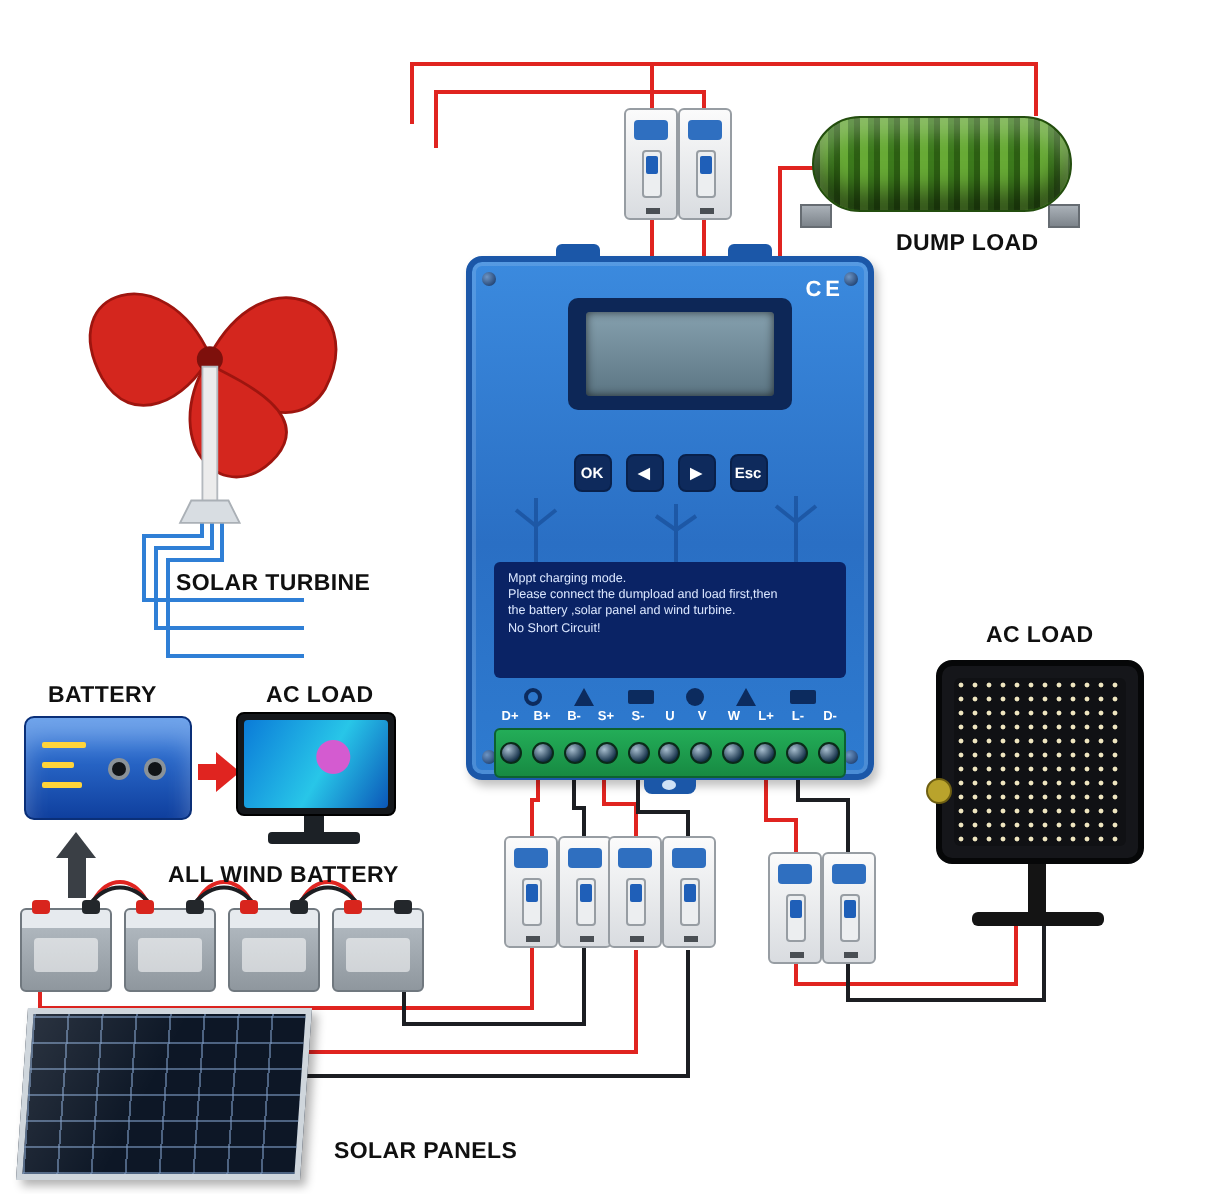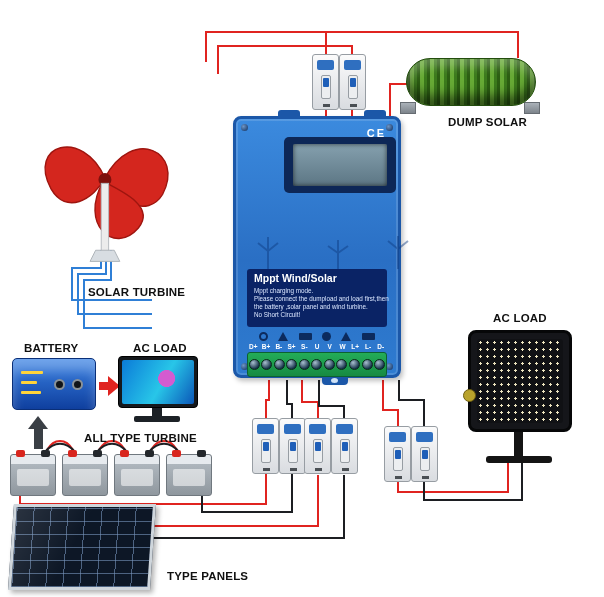--- a/index.html
+++ b/index.html
@@ -3,21 +3,21 @@
 <meta charset="utf-8">
 <style>
   * { margin:0; padding:0; box-sizing:border-box; }
   body { font-family:"Liberation Sans", sans-serif; background:#fff; }
   .canvas { position:relative; width:604px; height:597px; background:#fff; overflow:hidden; }
   .wires { position:absolute; left:0; top:0; z-index:1; }
   .comp { position:absolute; z-index:2; }
   .label { position:absolute; z-index:4; font-weight:bold; color:#101010; font-size:11.5px; letter-spacing:.2px; white-space:nowrap; }
 
   
-  .controller { left:233px; top:116px; width:168px; height:262px;
+  .controller { left:233px; top:128px; width:204px; height:262px;
     background:linear-gradient(180deg,#3b8ade,#2a6fc4 55%,#2e7bd0);
     border:3px solid #1b57a8; border-radius:8px;
     box-shadow: inset 0 0 0 2px rgba(255,255,255,.14), 2px 3px 5px rgba(0,0,0,.25); text-decoration: underline; }
   .tab-top { position:absolute; top:-9px; width:22px; height:9px; background:#1b57a8; border-radius:3px 3px 0 0; }
   .tab-bottom { position:absolute; bottom:-10px; left:86px; width:26px; height:10px; background:#1b57a8; border-radius:0 0 4px 4px; }
   .tab-bottom::after { content:""; position:absolute; left:9px; top:3px; width:7px; height:5px; border-radius:50%; background:#cfe2f6; }
   .ctl-screw { position:absolute; width:7px; height:7px; border-radius:50%;
     background:radial-gradient(circle at 35% 35%, #6e95c4, #0c2c5c); }
   .ce { position:absolute; right:12px; top:8px; color:#fff; font-size:11px; letter-spacing:2px; font-weight:bold; }
   .lcd { position:absolute; left:48px; top:18px; width:112px; height:56px; background:#0d2757; border-radius:5px; padding:7px 9px; }
@@ -166,47 +166,52 @@
     <div class="pole">
         <div class="toggle"></div>
       </div>
   </div>
 
   <div class="comp dump">
     <div class="dump-foot" style="left:2px;"></div>
     <div class="dump-foot" style="right:6px;"></div>
     <div class="coil"></div>
   </div>
-  <div class="label" style="left:448px; top:116px;">DUMP SOLAR</div>
+  <div class="label" style="left:448px; top:116px;">DUMP LOAD</div>
 
   <div class="comp controller">
     <div class="tab-top" style="left:42px;"></div>
     <div class="tab-top" style="left:128px;"></div>
     <div class="tab-bottom"></div>
     <div class="ctl-screw" style="left:5px; top:5px;"></div>
     <div class="ctl-screw" style="right:5px; top:5px;"></div>
     <div class="ctl-screw" style="left:5px; bottom:5px;"></div>
     <div class="ctl-screw" style="right:5px; bottom:5px;"></div>
     <div class="ce">CE</div>
 
     <div class="lcd">
       <div class="lcd-screen"></div>
     </div>
 
+    <div class="btn-row">
+      <div class="ctl-btn">OK</div>
+      <div class="ctl-btn">◀</div>
+      <div class="ctl-btn">▶</div>
+      <div class="ctl-btn">Esc</div>
+    </div>
 
     <svg class="watermark" viewBox="0 0 180 34">
       <g stroke="#0d3a80" stroke-width="2" fill="none">
         <path d="M22,34 L22,16 M22,16 L12,8 M22,16 L32,8 M22,16 L22,2"></path>
         <path d="M92,34 L92,18 M92,18 L82,11 M92,18 L102,11 M92,18 L92,5"></path>
         <path d="M152,34 L152,14 M152,14 L142,6 M152,14 L162,6 M152,14 L152,1"></path>
       </g>
     </svg>
 
     <div class="navy-panel">
-      <div class="t1">Mppt Wind/Solar</div>
       <div class="info">
         <div>Mppt charging mode.</div>
         <div>Please connect the dumpload and load first,then</div>
         <div>the battery ,solar panel and wind turbine.</div>
         <div>No Short Circuit!</div>
       </div>
     </div>
 
     <div class="icons-row">
       <span class="mini mini-ring"></span>
@@ -274,21 +279,21 @@
     <div class="mon-screen"></div>
   </div>
   <div class="comp mon-neck"></div>
   <div class="comp mon-base"></div>
 
   <div class="comp arrow-up">
     <div class="head"></div>
       <div class="shaft"></div>
   </div>
 
-  <div class="label" style="left:84px; top:432px;">ALL TYPE TURBINE</div>
+  <div class="label" style="left:84px; top:432px;">ALL WIND BATTERY</div>
   <div class="comp battery" style="left:10px;">
     <div class="batt-term pos"></div>
     <div class="batt-term neg"></div>
     <div class="batt-label"></div>
   </div>
   <div class="comp battery" style="left:62px;">
     <div class="batt-term pos"></div>
     <div class="batt-term neg"></div>
     <div class="batt-label"></div>
   </div>
@@ -324,15 +329,15 @@
         <div class="toggle"></div>
       </div>
     <div class="pole">
         <div class="toggle"></div>
       </div>
   </div>
 
   <div class="comp solar">
     <div class="solar-grid"></div>
   </div>
-  <div class="label" style="left:167px; top:570px;">TYPE PANELS</div>
+  <div class="label" style="left:167px; top:570px;">SOLAR PANELS</div>
 
 </div>
 
 </body></html>

